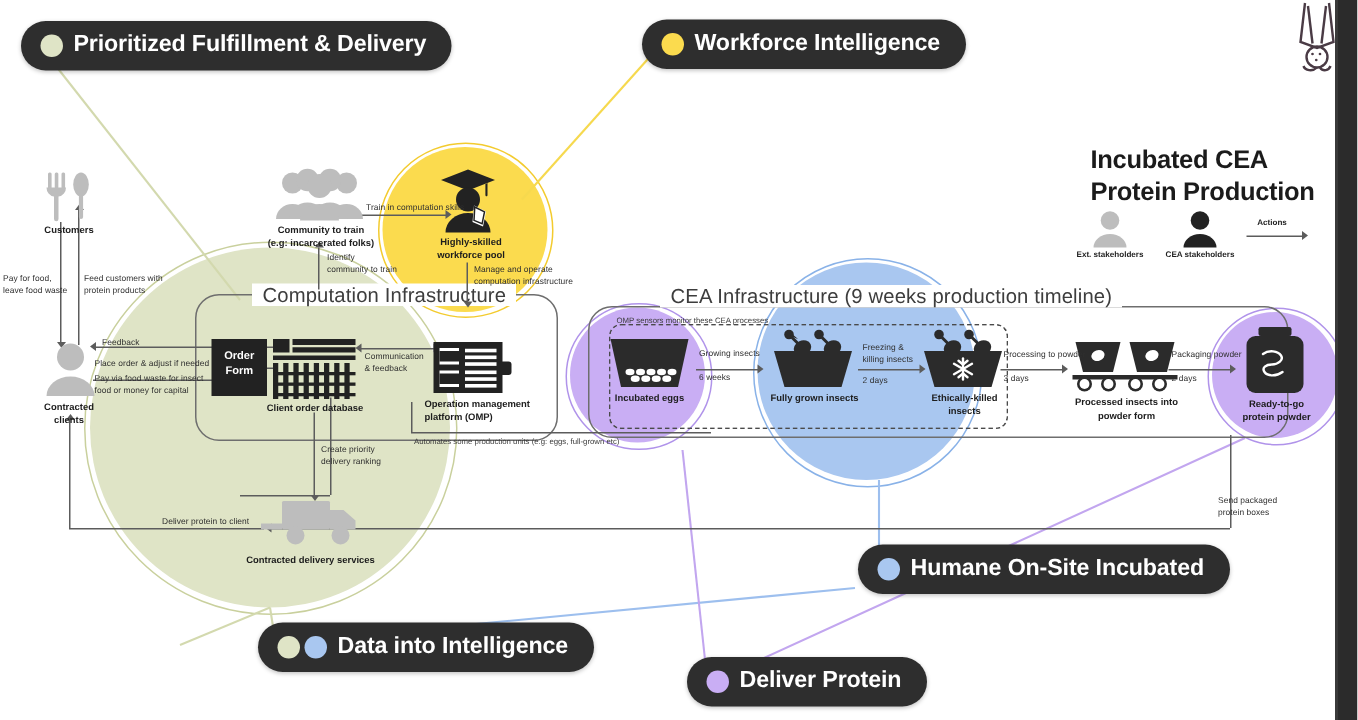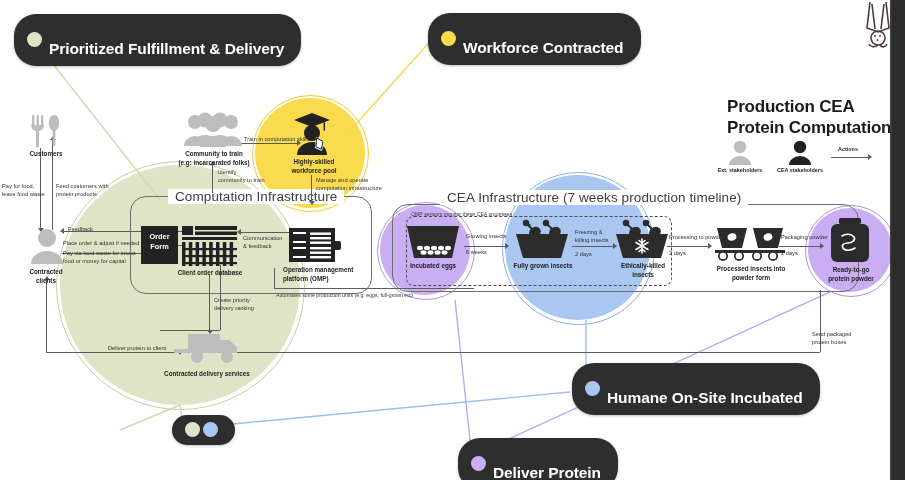--- a/index.html
+++ b/index.html
@@ -17,21 +17,21 @@
   .blob-blue{background:#a9c7f0;}
   .blob-purple{background:#c9aef4;}
   .ring{position:absolute;border-radius:50%;border:1.6px solid;background:transparent;}
 
   
   .panel{position:absolute;border:1.4px solid #6e6e6e;border-radius:16px;background:transparent;}
   .panel-title{position:absolute;font-size:13.5px;color:#3d3d3d;background:#fff;padding:0 7px;letter-spacing:.1px;white-space:nowrap;}
 
   
   .pill{position:absolute;display:flex;align-items:center;gap:7px;background:#2e2e2e;border-radius:22px;padding:7px 17px 8px 13px;box-shadow:0 1px 3px rgba(0,0,0,.25);}
-  .pill span.txt{color:#fff;font-size:15.5px;font-weight:bold;white-space:nowrap;letter-spacing:-.1px;margin-top:19px;}
+  .pill span.txt{color:#fff;font-size:15.5px;font-weight:bold;white-space:nowrap;letter-spacing:-.1px;}
   .dot{width:15px;height:15px;border-radius:50%;flex:none;}
 
   
   .lbl{position:absolute;font-size:5.6px;color:#2f2f2f;line-height:1.45;letter-spacing:.05px;}
   .nlbl{position:absolute;font-size:6.3px;color:#1d1d1d;font-weight:bold;text-align:center;line-height:1.35;}
   .tiny{position:absolute;font-size:5.2px;color:#3a3a3a;line-height:1.4;}
 
   
   .ln{position:absolute;background:#5c5c5c;}
   .lnh{height:1.1px;}
@@ -83,21 +83,21 @@
     <line x1="586" y1="379" x2="586" y2="320" stroke="#9dbfee" stroke-width="1.4"></line>
     <line x1="570" y1="392" x2="212" y2="426" stroke="#9dbfee" stroke-width="1.4"></line>
     <line x1="471" y1="449" x2="455" y2="300" stroke="#c2a6ef" stroke-width="1.4"></line>
     <line x1="480" y1="452" x2="830" y2="292" stroke="#c2a6ef" stroke-width="1.4"></line>
   </svg>
 
   <div class="panel" style="left:130px;top:196px;width:240px;height:96px;"></div>
   <div class="panel-title" style="left:168px;top:189px;">Computation Infrastructure</div>
 
   <div class="panel" style="left:392px;top:204px;width:465px;height:86px;"></div>
-  <div class="panel-title" style="left:440px;top:190px;">CEA Infrastructure (7 weeks production timeline)</div>
+  <div class="panel-title" style="left:440px;top:190px;">CEA Infrastructure (9 weeks production timeline)</div>
 
   <div class="dash" style="left:406px;top:216px;width:264px;height:68px;border-radius:8px;"></div>
 
   <div class="ln lnv" style="left:40px;top:148px;height:82px;"></div>
   <div class="arrow ar-d" style="left:37.5px;top:228px;"></div>
   <div class="ln lnv" style="left:52px;top:140px;height:90px;"></div>
   <div class="arrow ar-u" style="left:49.5px;top:136px;"></div>
 
   <div class="ln lnh" style="left:62px;top:253px;width:85px;"></div>
   <div class="arrow ar-r" style="left:146px;top:250px;"></div>
@@ -372,22 +372,22 @@
 killing insects</div>
   <div class="lbl" style="left:575px;top:250px;">2 days</div>
   <div class="lbl" style="left:669px;top:233px;">Processing to powder</div>
   <div class="lbl" style="left:669px;top:249px;">3 days</div>
   <div class="lbl" style="left:781px;top:233px;">Packaging powder</div>
   <div class="lbl" style="left:781px;top:249px;">2 days</div>
   <div class="lbl" style="left:812px;top:330px;width:52px;white-space:pre-line;">Send packaged
 protein boxes</div>
 
   <div class="legend-title" style="left:727px;top:97px;">
-    <span>Production CEA</span><br>
-    <span>Protein Computation</span>
+    <span>Incubated CEA</span><br>
+    <span>Protein Production</span>
   </div>
   <svg class="ic" style="left:727px;top:140px;" width="26" height="26" viewBox="0 0 26 26">
     <g class="grey">
         <circle cx="13" cy="7" r="6.2"></circle>
         <path d="M2 25a11 9 0 0 1 22 0z"></path>
       </g>
   </svg>
   <svg class="ic" style="left:787px;top:140px;" width="26" height="26" viewBox="0 0 26 26">
     <g class="dark">
         <circle cx="13" cy="7" r="6.2"></circle>
@@ -400,31 +400,32 @@
   <div class="ln lnh" style="left:831px;top:157px;width:38px;"></div>
   <div class="arrow ar-r" style="left:868px;top:154px;"></div>
 
   <div class="pill" style="left:14px;top:14px;">
     <span class="dot" style="background:#dfe4c6;"></span>
     <span class="txt">Prioritized Fulfillment &amp; Delivery</span>
   </div>
 
   <div class="pill" style="left:428px;top:13px;">
     <span class="dot" style="background:#fbdb4e;"></span>
-    <span class="txt">Workforce Contracted</span>
+    <span class="txt">Workforce Intelligence</span>
   </div>
 
   <div class="pill" style="left:572px;top:363px;">
     <span class="dot" style="background:#a9c7f0;"></span>
     <span class="txt">Humane On-Site Incubated</span>
   </div>
 
   <div class="pill" style="left:172px;top:415px;">
     <span class="dot" style="background:#dfe4c6;"></span>
     <span class="dot" style="background:#a9c7f0;margin-left:-4px;"></span>
+    <span class="txt">Data into Intelligence</span>
   </div>
 
   <div class="pill" style="left:458px;top:438px;">
     <span class="dot" style="background:#c9aef4;"></span>
     <span class="txt">Deliver Protein</span>
   </div>
 
   <svg class="ic" style="left:862px;top:2px;" width="32" height="50" viewBox="0 0 32 50">
     <g fill="none" stroke="#4a3b45" stroke-width="1.6">
       <path d="M8 0 L5 26 L16 30 L27 26 L24 0"></path>

